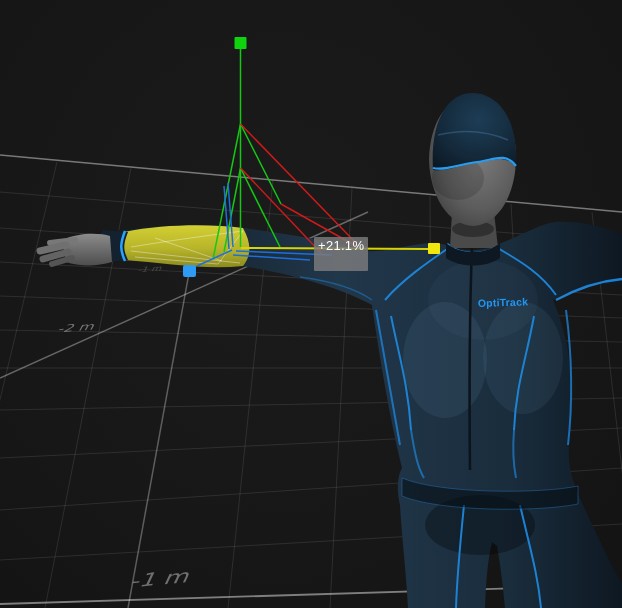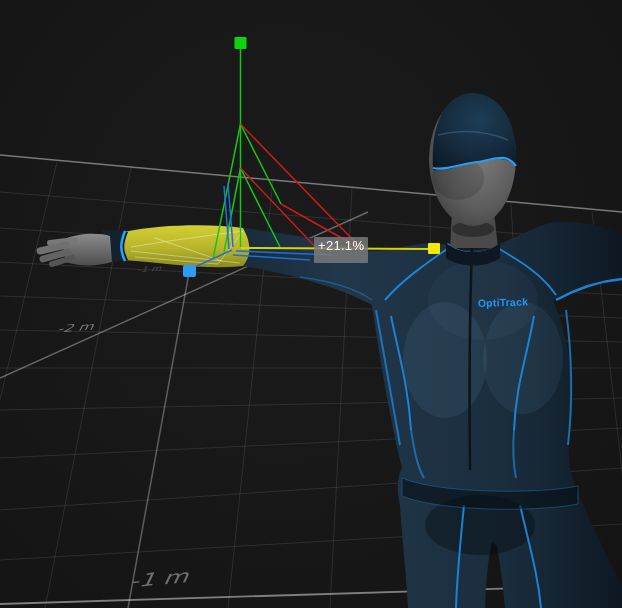--- a/index.html
+++ b/index.html
@@ -10,21 +10,21 @@
   }
   #stage svg{position:absolute;left:0;top:0;}
   .grid-label{
     position:absolute;color:#8f8f8f;font-family:"DejaVu Sans",sans-serif;
     pointer-events:none;white-space:nowrap;
   }
   #glabel-2m{left:62px;top:320px;font-size:13px;opacity:.8;transform:skewX(-32deg) rotate(-5deg) scale(1.15,.8);}
   #glabel-1m-mid{left:140px;top:264px;font-size:9px;opacity:.40;transform:skewX(-32deg) rotate(-5deg) scale(1.1,.8);}
   #glabel-1m-bot{left:136px;top:566px;font-size:22px;opacity:.75;transform:skewX(-30deg) rotate(-6deg) scale(1.1,.85);}
   #scale-readout{
-    position:absolute;left:314px;top:237px;height:26px;line-height:18px;
+    position:absolute;left:314px;top:237px;height:34px;line-height:18px;
     padding:0 4px;background:rgba(124,124,124,0.82);color:#ffffff;
     font-size:13px;border-radius:1px;letter-spacing:.3px;
   }
 </style>
 </head>
 <body>
 
 <div id="stage">
 
   <svg width="622" height="608" viewBox="0 0 622 608">

